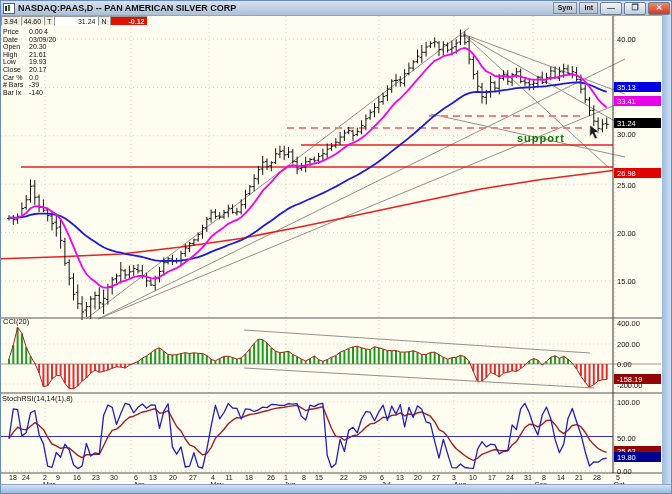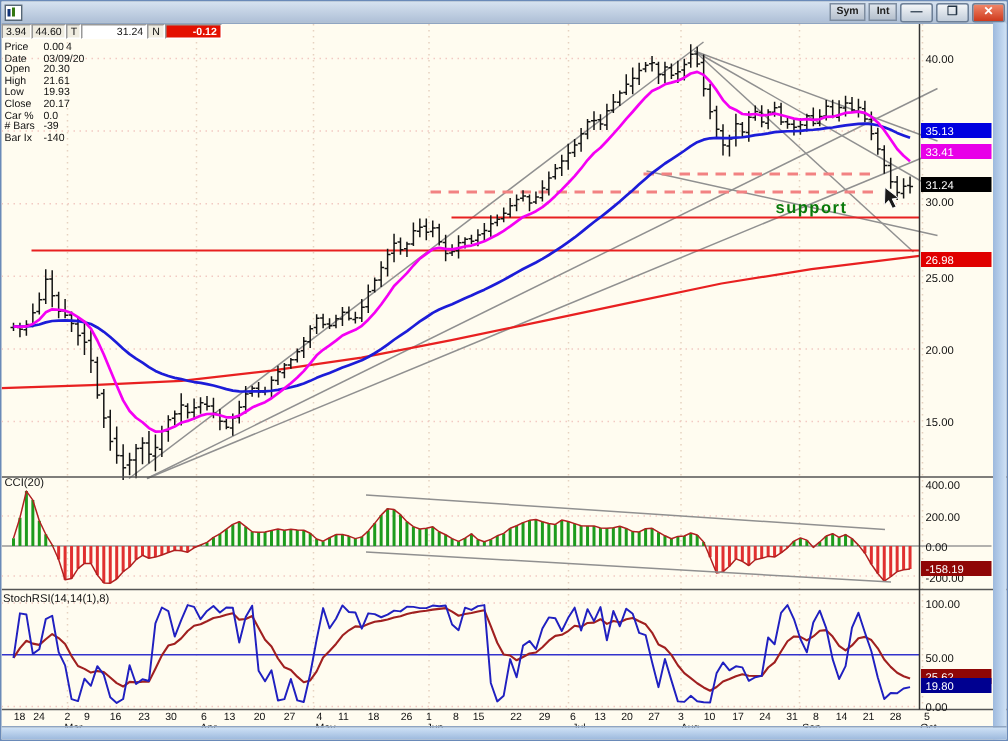--- a/index.html
+++ b/index.html
@@ -440,20 +440,21 @@
       <text x="216" y="486" fill="#111" font-size="7px" text-anchor="middle">May</text>
       <text x="289" y="486" fill="#111" font-size="7px" text-anchor="middle">Jun</text>
       <text x="385" y="486" fill="#111" font-size="7px" text-anchor="middle">Jul</text>
       <text x="459" y="486" fill="#111" font-size="7px" text-anchor="middle">Aug</text>
       <text x="540" y="486" fill="#111" font-size="7px" text-anchor="middle">Sep</text>
       <text x="618" y="486" fill="#111" font-size="7px" text-anchor="middle">Oct</text>
     </svg>
 
   <div id="titlebar">
     <span id="app-icon"></span>
+    <span id="title-text">NASDAQ:PAAS,D -- PAN AMERICAN SILVER CORP</span>
     <span id="tb-spacer"></span>
     <span class="tb-small-btn">Sym</span>
     <span class="tb-small-btn">Int</span>
     <span class="winbtn">—</span>
     <span class="winbtn">❐</span>
     <span class="winbtn" id="close-btn">✕</span>
   </div>
 
   <div id="quote-bar">
       <span class="seg">3.94</span>

